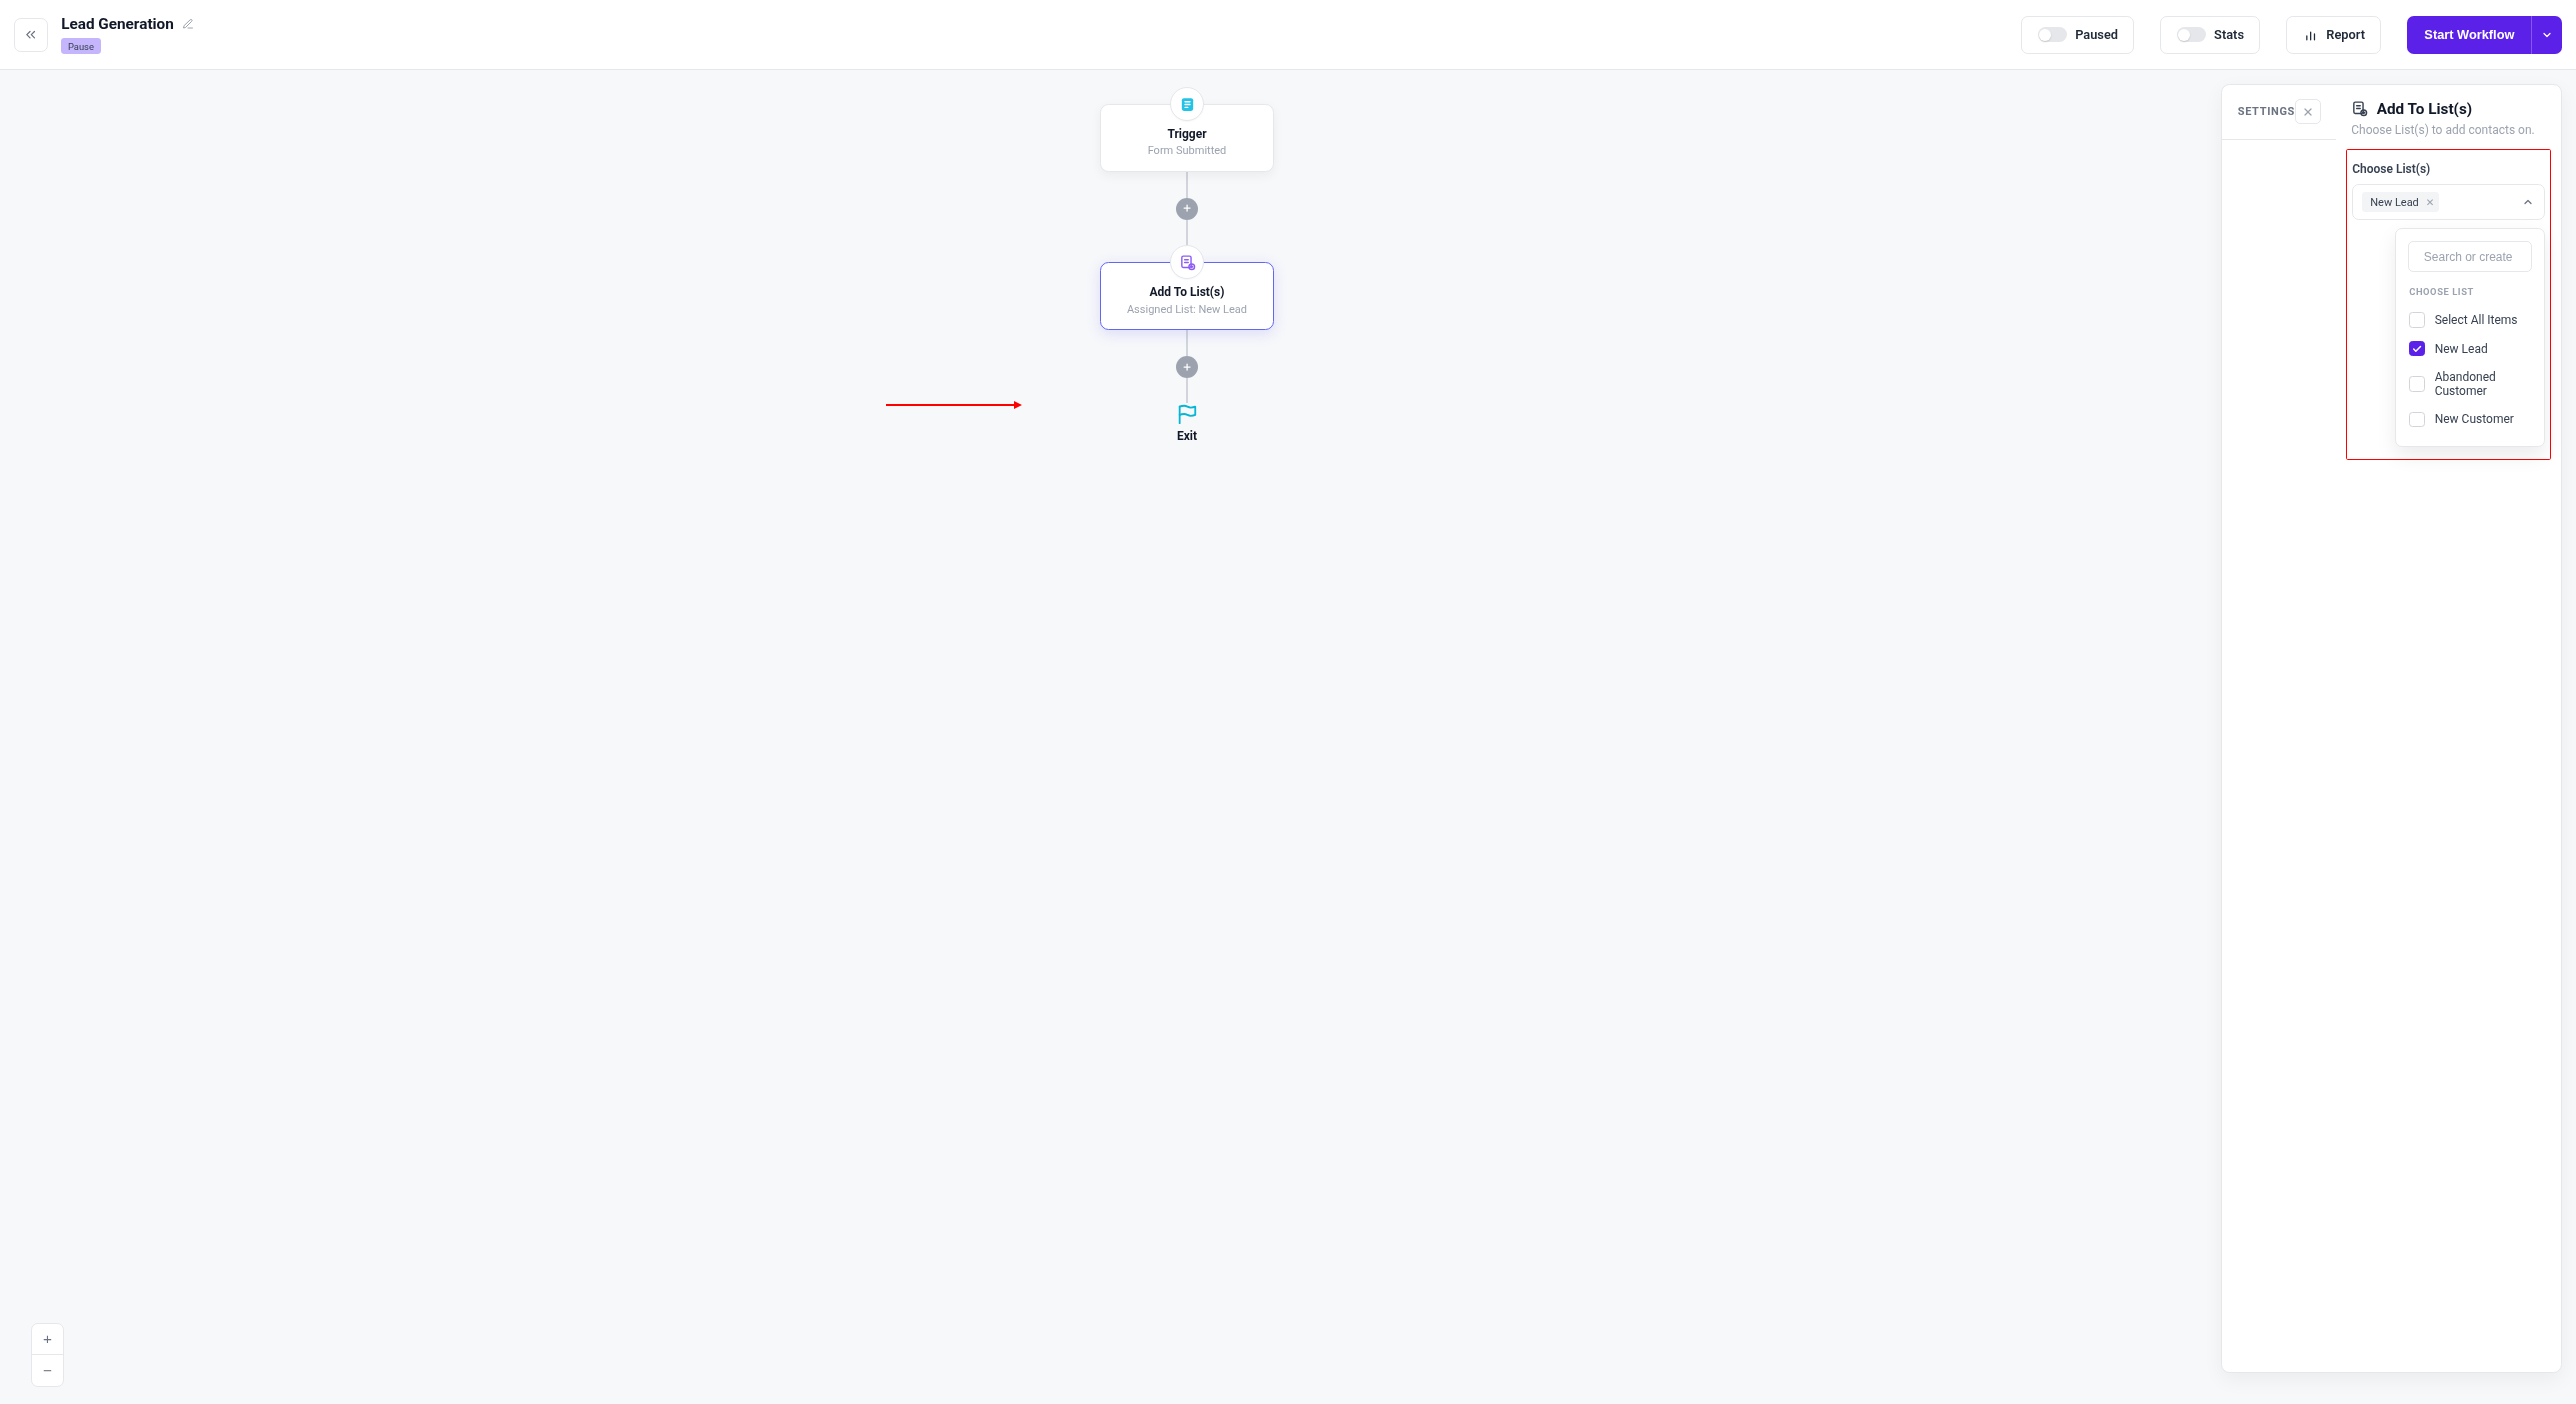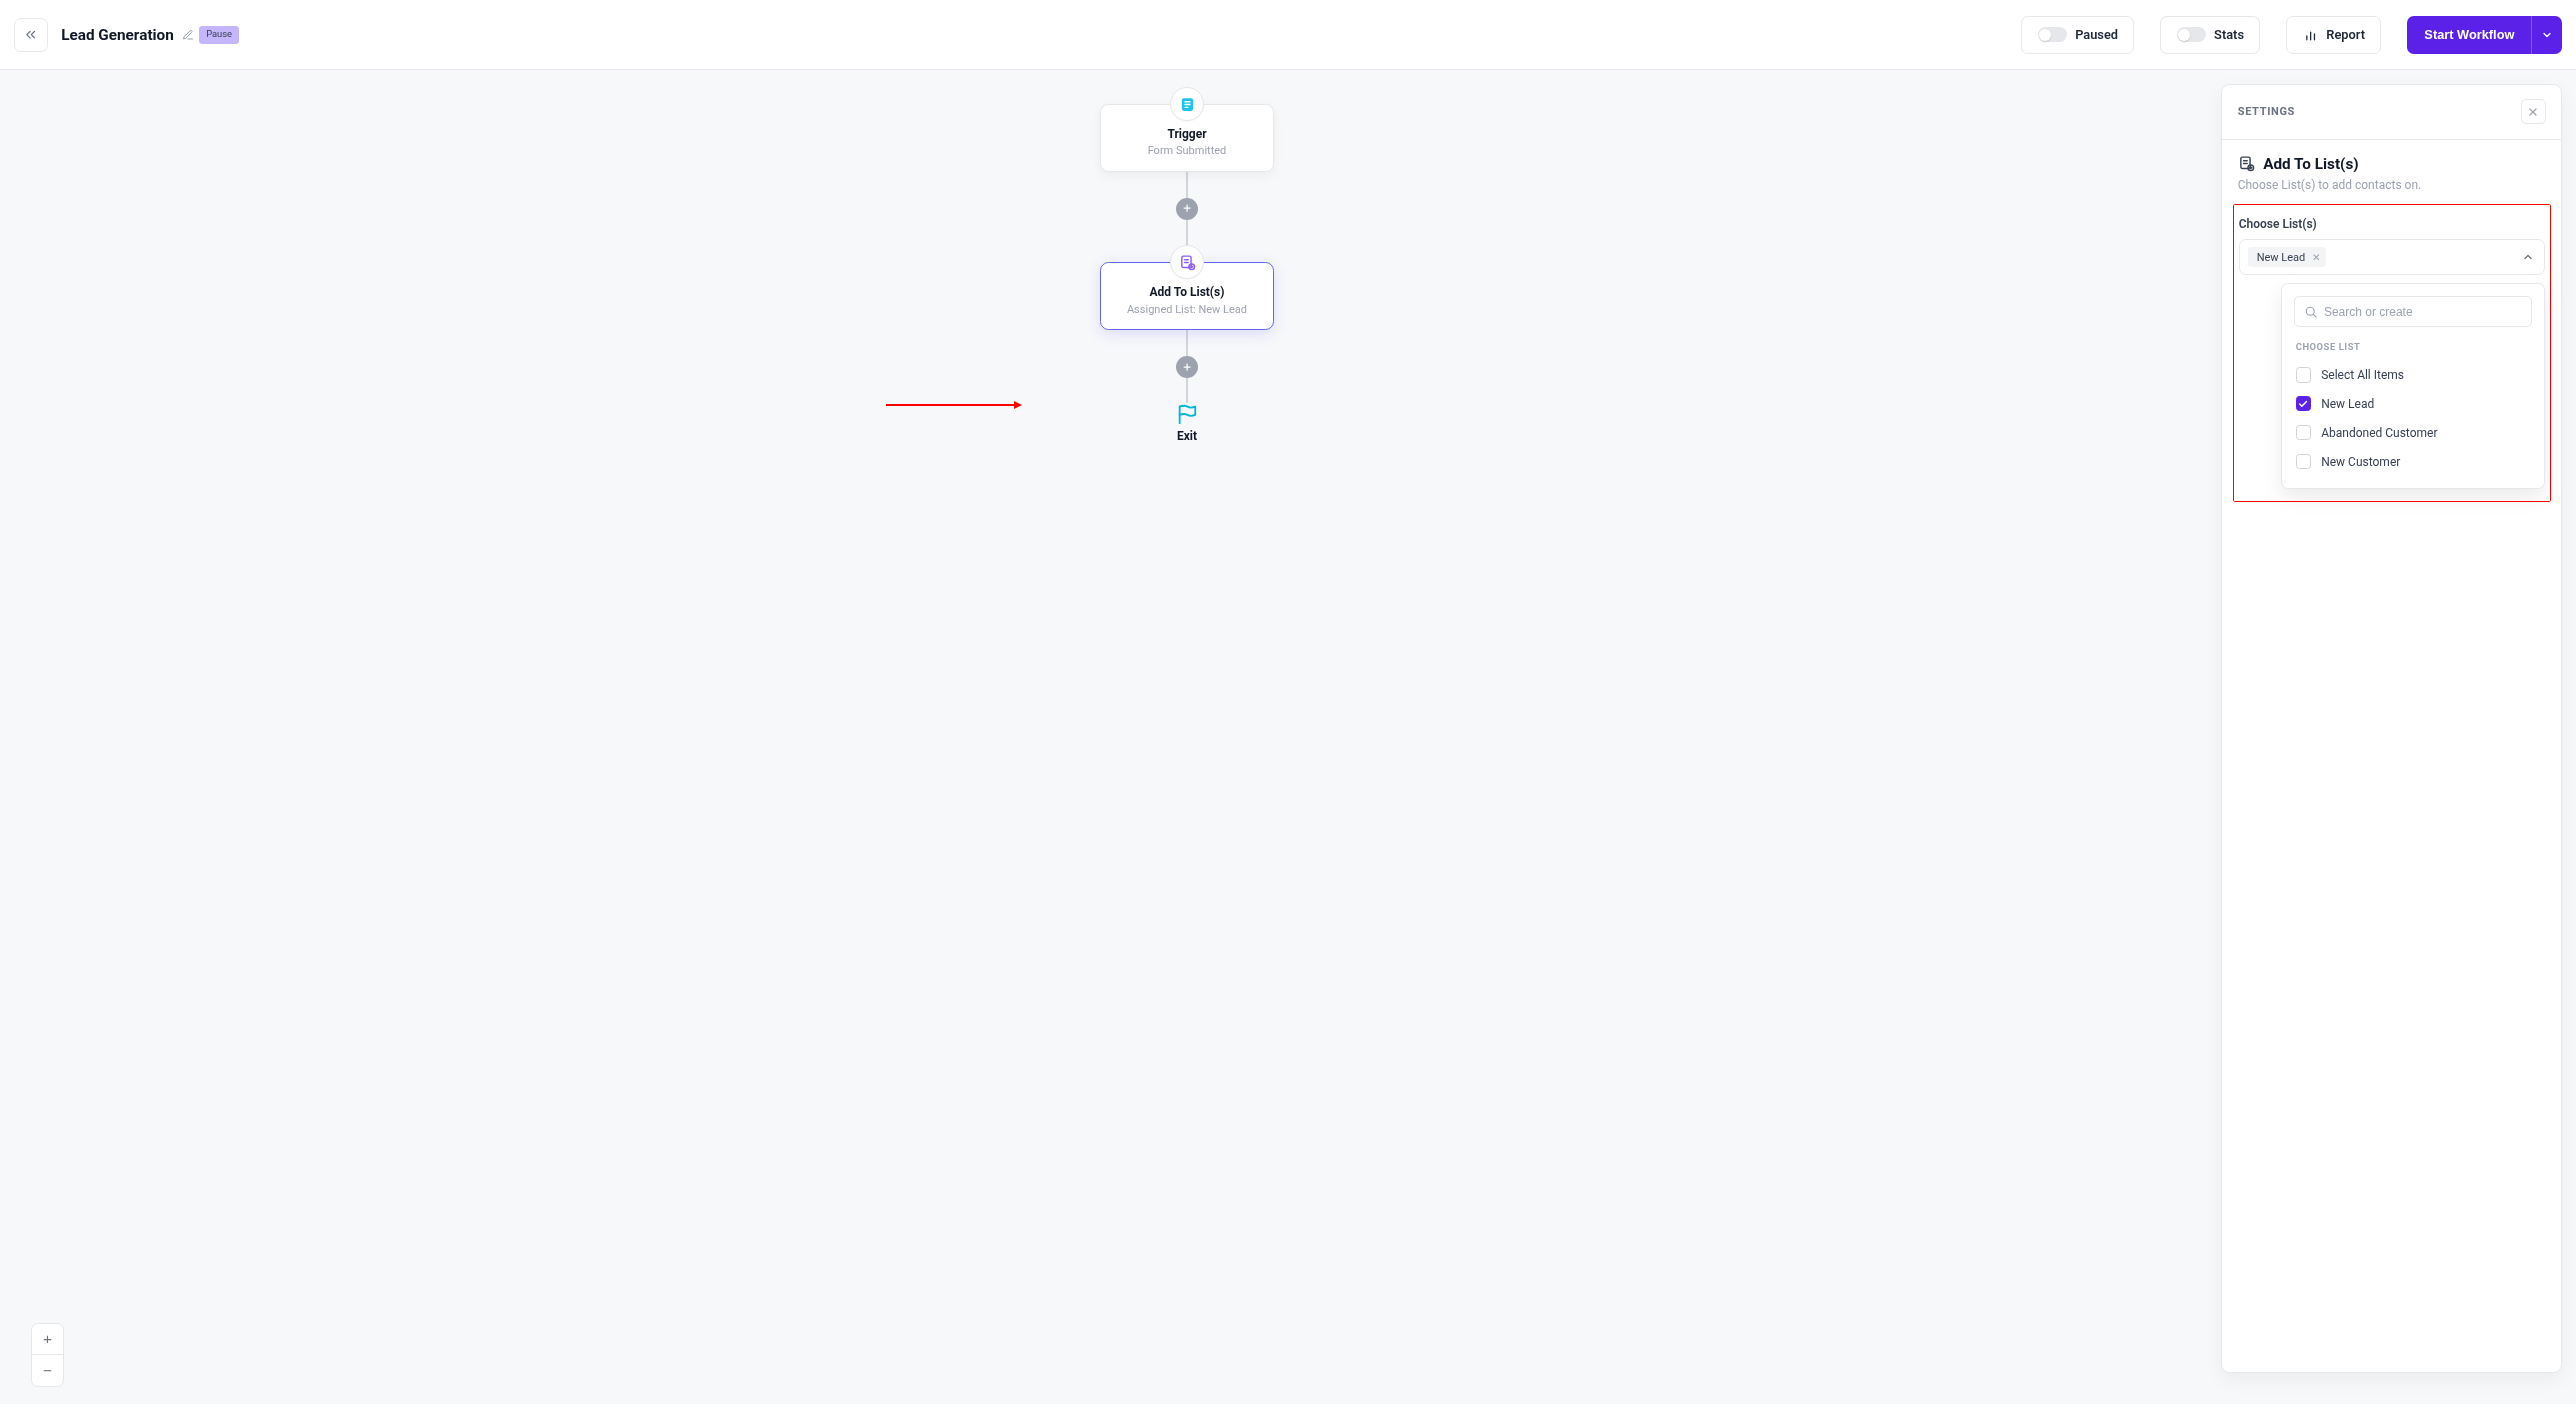--- a/index.html
+++ b/index.html
@@ -22,21 +22,21 @@
   }
   .back-btn {
     width: 34px; height: 34px;
     border: 0.9px solid #E5E7EB;
     border-radius: 6.8px;
     display: flex; align-items: center; justify-content: center;
     color: #6B7280;
     cursor: pointer;
     margin-right: 13.6px;
   }
-  .title-wrap { display: flex; flex-direction: row; gap: 5px; }
+  .title-wrap { display: flex; flex-direction: column; gap: 5px; }
   .title-row { display: flex; align-items: center; gap: 8.5px; }
   .page-title { font-size: 15.3px; font-weight: 700; color: #111827; }
   .edit-icon { color: #9CA3AF; cursor: pointer; }
   .pause-chip {
     background: #c4b5fd;
     color: #374151;
     font-size: 9.4px;
     padding: 2.6px 6.8px;
     border-radius: 3.4px;
     width: fit-content;
@@ -163,21 +163,21 @@
 
   
   .side-panel {
     position: absolute;
     top: 13.6px; right: 13.6px;
     width: 341px; bottom: 31px;
     background: #fff;
     border: 0.9px solid #E5E7EB;
     border-radius: 8.5px;
     box-shadow: 0 6.8px 20.5px rgba(0,0,0,.05);
-    display: flex; flex-direction: column;
+    display: flex; flex-direction: row;
   }
   .panel-head {
     height: 55px;
     border-bottom: 0.9px solid #E5E7EB;
     display: flex; align-items: center; justify-content: space-between;
     padding: 0 15.3px;
   }
   .panel-head-title { font-size: 11px; font-weight: 700; letter-spacing: .06em; color: #6B7280; }
   .close-btn {
     width: 25.6px; height: 25.6px;

